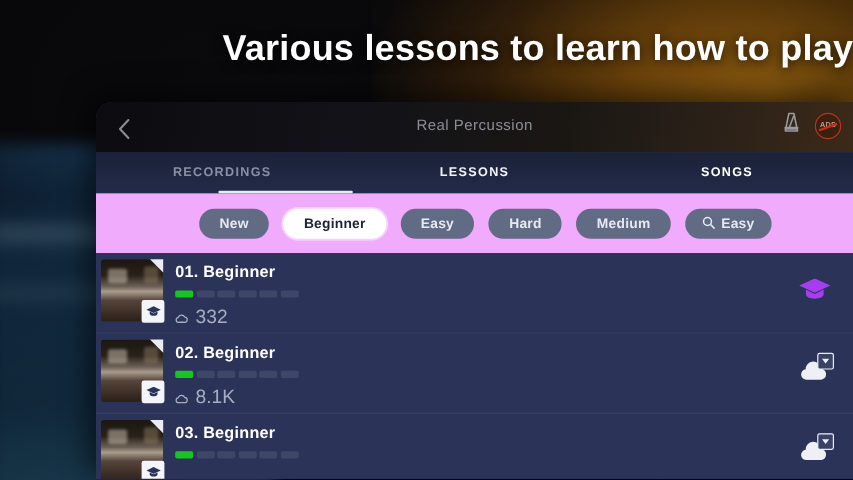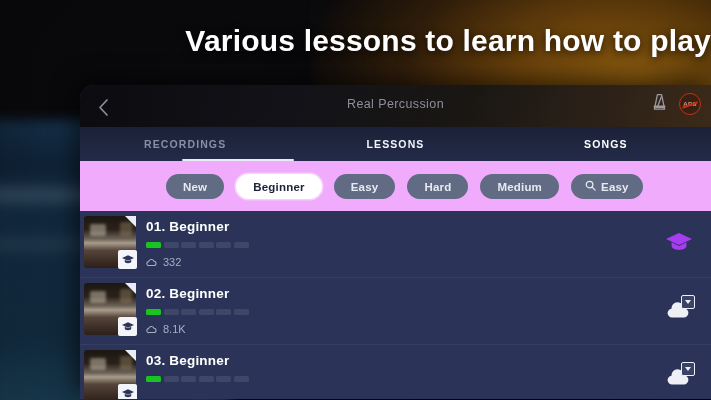--- a/index.html
+++ b/index.html
@@ -292,21 +292,21 @@
     border-radius: 1.5px;
     background: #3e4767;
   }
   .seg.on { background: #19c422; }
   .dl {
     display: flex;
     align-items: center;
     gap: 6px;
     margin-top: 8px;
     color: #a8adc0;
-    font-size: 11px;
+    font-size: 16px;
   }
   .dl svg { display:block; color:#a8adc0; }
 
   .row-action {
     flex: 0 0 auto;
     align-self: center;
     width: 64px;
     display: flex;
     align-items: center;
     justify-content: center;

